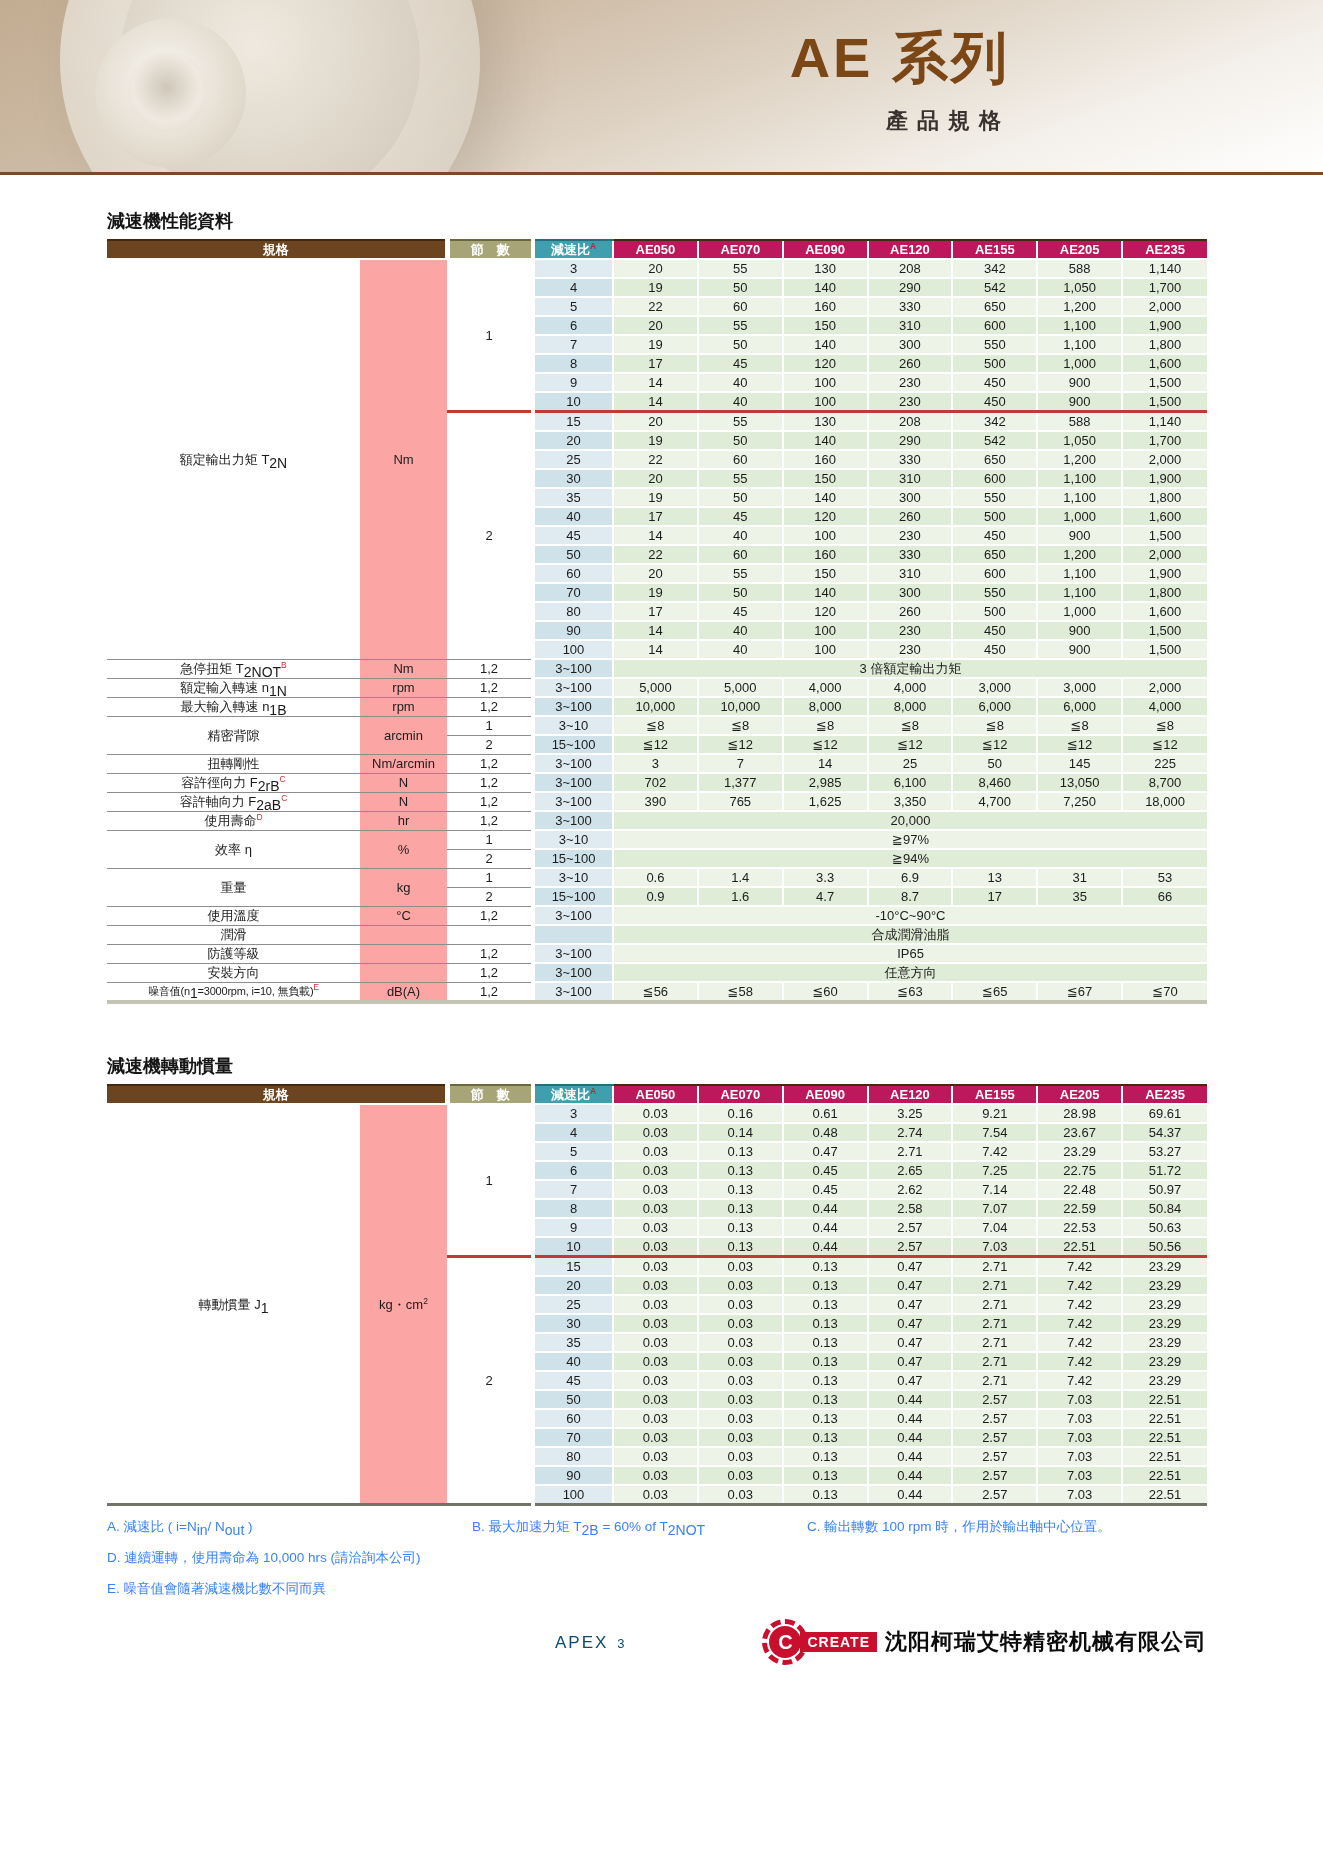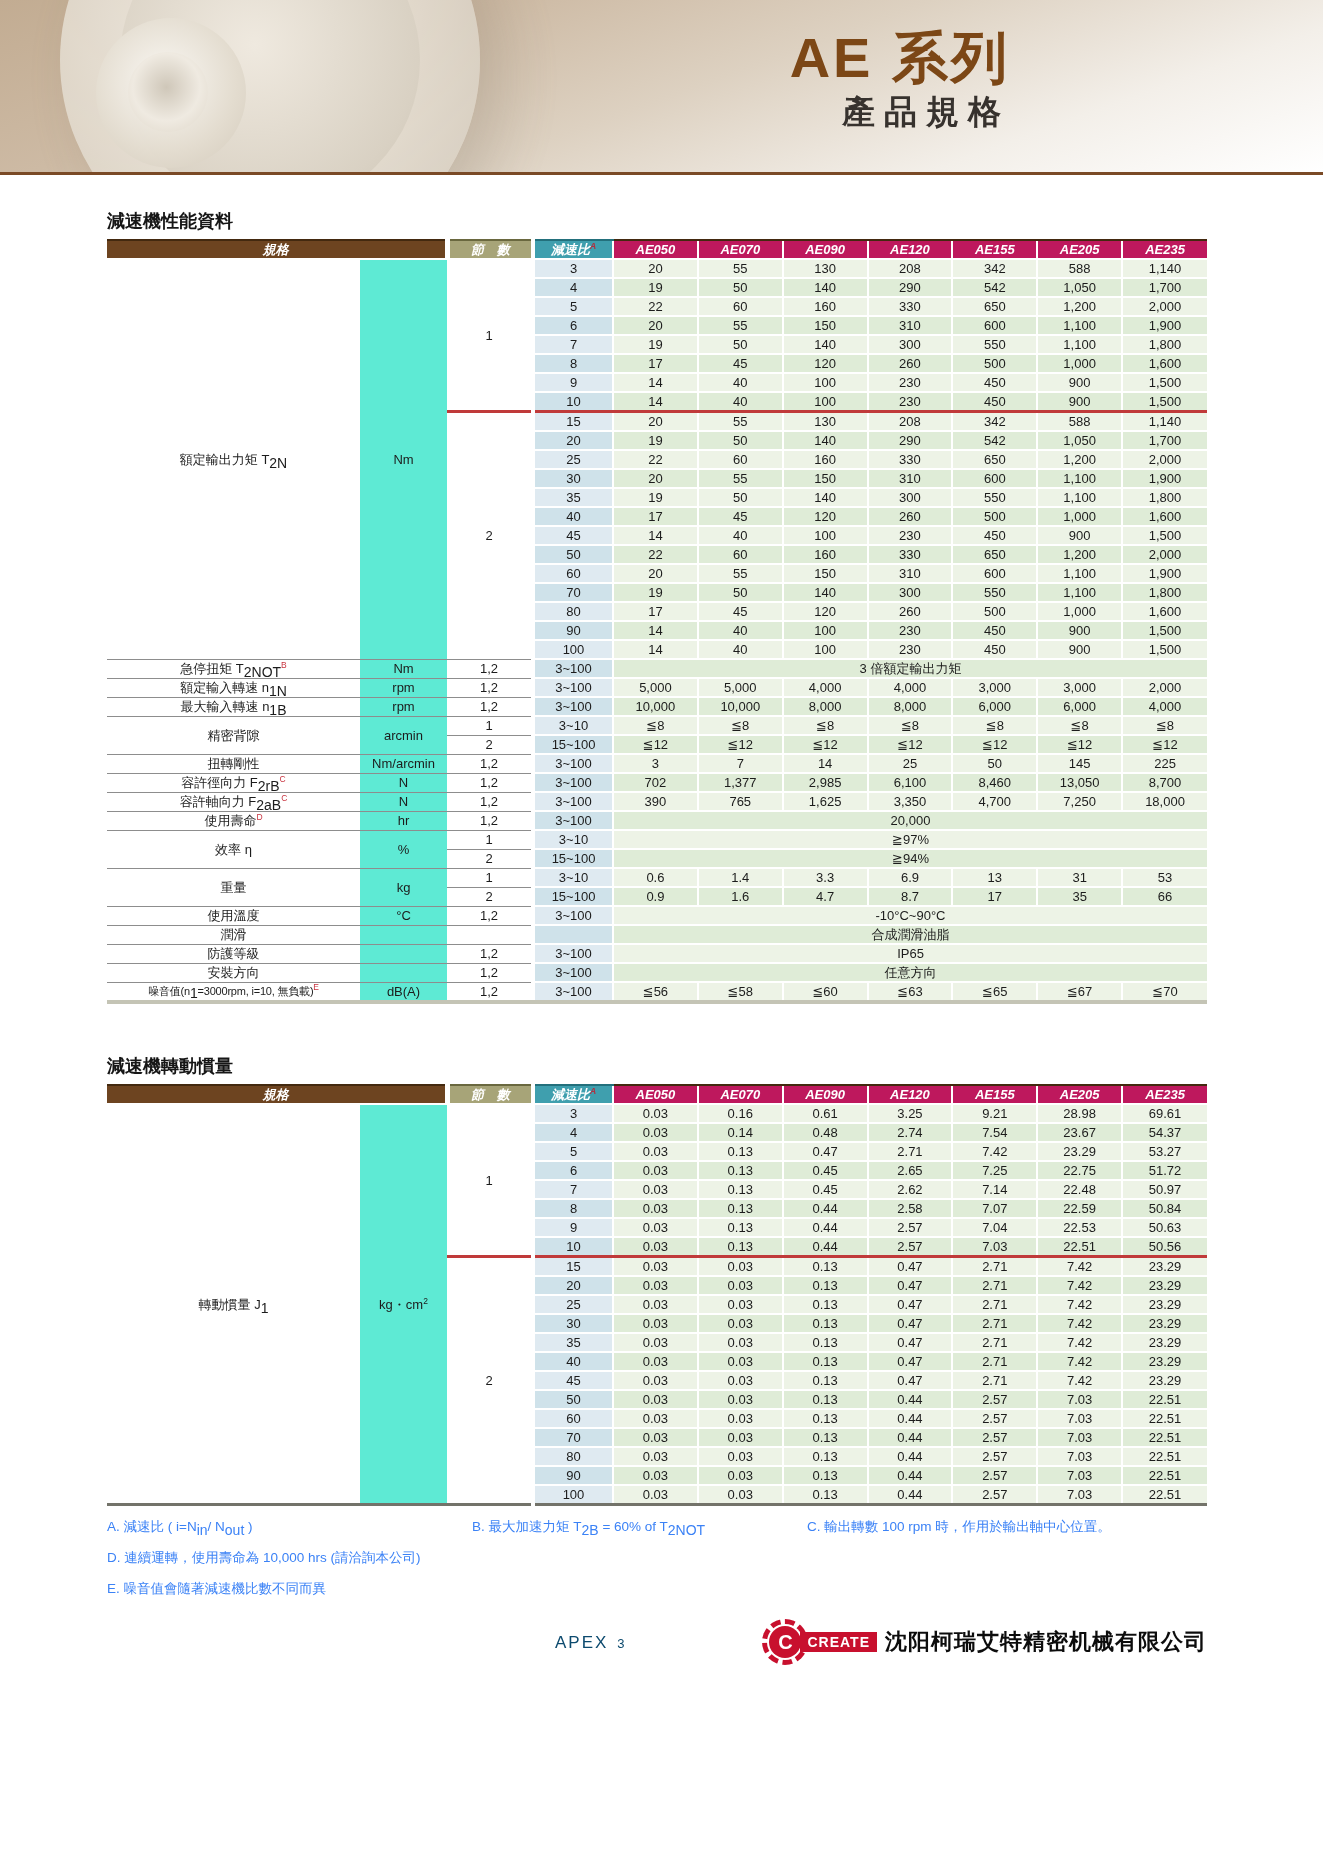--- a/index.html
+++ b/index.html
@@ -6,46 +6,46 @@
   body{width:1323px;height:1871px;position:relative;font-family:"Liberation Sans","DejaVu Sans",sans-serif;color:#1c1c1c;overflow:hidden;}
 
   
   .hero{position:relative;height:172px;background:linear-gradient(160deg,#c2ac92 0%,#cdbaa4 28%,#ddd1c1 52%,#f3efe9 78%,#ffffff 100%);border-bottom:3px solid #7a4a26;overflow:hidden;padding-left:36px;}
   .ph-c1{position:absolute;left:60px;top:-150px;width:420px;height:420px;border-radius:50%;background:radial-gradient(circle at 42% 45%,#f7f4ee 0%,#e4ddd1 55%,#cfc6b8 100%);opacity:.85;box-shadow:24px 18px 60px rgba(110,100,85,.25);}
   .ph-c2{position:absolute;left:120px;top:-90px;width:300px;height:300px;border-radius:50%;background:radial-gradient(circle at 45% 45%,#efe9df 0%,#d8d0c2 70%,#c8bfaf 100%);opacity:.9;}
   .ph-c3{position:absolute;left:96px;top:18px;width:150px;height:150px;border-radius:50%;background:radial-gradient(circle at 45% 42%,#fbf9f5 0%,#e3dccf 60%,#d2c9ba 100%);opacity:.95;}
   .ph-c4{position:absolute;left:128px;top:52px;width:80px;height:80px;border-radius:50%;background:radial-gradient(circle at 48% 44%,#cfc7b9 0%,#efeae1 55%,#ddd5c7 100%);}
   .hero-titles{position:absolute;right:313px;top:30px;text-align:right;}
   .series-title{font-size:56px;font-weight:bold;color:#7c4716;letter-spacing:3px;line-height:1;}
-  .series-sub{font-size:33px;font-weight:bold;color:#37322e;letter-spacing:9px;margin-top:4px;}
+  .series-sub{font-size:22px;font-weight:bold;color:#37322e;letter-spacing:9px;margin-top:20px;}
 
   
   .content{margin-left:107px;width:1100px;}
   .section-title{font-size:18px;font-weight:bold;color:#161616;margin:34px 0 6px 0;}
   .section-title.second{margin-top:50px;}
 
   table.spec{width:1100px;border-collapse:collapse;table-layout:fixed;}
   table.spec th,table.spec td{padding:0;height:17px;line-height:17px;font-size:13px;text-align:center;vertical-align:middle;overflow:hidden;white-space:nowrap;}
-  thead th{height:22px;line-height:22px;color:#fff;font-weight:bold;font-size:13.5px;font-style:italic;}
+  thead th{height:22px;line-height:22px;color:#fff;font-weight:bold;font-size:13.5px;}
   .spec-h{background:#6d4420;border-top:2px solid #43290f;}
   .stage-h{background:#a7a478;border-left:5px solid #fff;border-top:2px solid #6a683f;}
   .ratio-h{background:#3f9fae;border-left:4px solid #fff;border-top:2px solid #23707c;}
   .model-h{background:#be185d;border-left:2px solid #fff;border-top:2px solid #43290f;}
   thead th{border-bottom:2px solid #fff;}
 
   tbody td.ratio,tbody td.val,tbody td.spanv{border-bottom:2px solid #fff;}
   td.ratio{border-left:4px solid #fff;}
   td.val,td.spanv{border-left:2px solid #fff;}
   td.ratio.l{background:#dfeaf1;}
   td.ratio.d{background:#cfe2ea;}
   td.val.l,td.spanv.l{background:#edf3e6;}
   td.val.d,td.spanv.d{background:#dfecd7;}
 
   td.glabel,td.slabel{text-align:left;padding-left:10px;background:#fff;}
-  td.gunit,td.sunit{background:#5eead4;}
+  td.gunit,td.sunit{background:#fca5a5;}
   td.gstage,td.sstage{background:#fff;}
   td.sep-top{border-top:1px solid #8d8d8d;}
   td.sep-mid{border-top:1px solid #8d8d8d;}
   td.red-top{border-top:3px solid #c03a3a !important;}
   .small-label{font-size:11px !important;letter-spacing:-0.2px;}
 
   #perf-table tbody tr:last-child td{border-bottom:4px solid #c4c4b5;}
   #inertia-table tbody tr:last-child td{border-bottom:3px solid #73736a;}
   td.bot{border-bottom:3px solid #73736a !important;}
 

